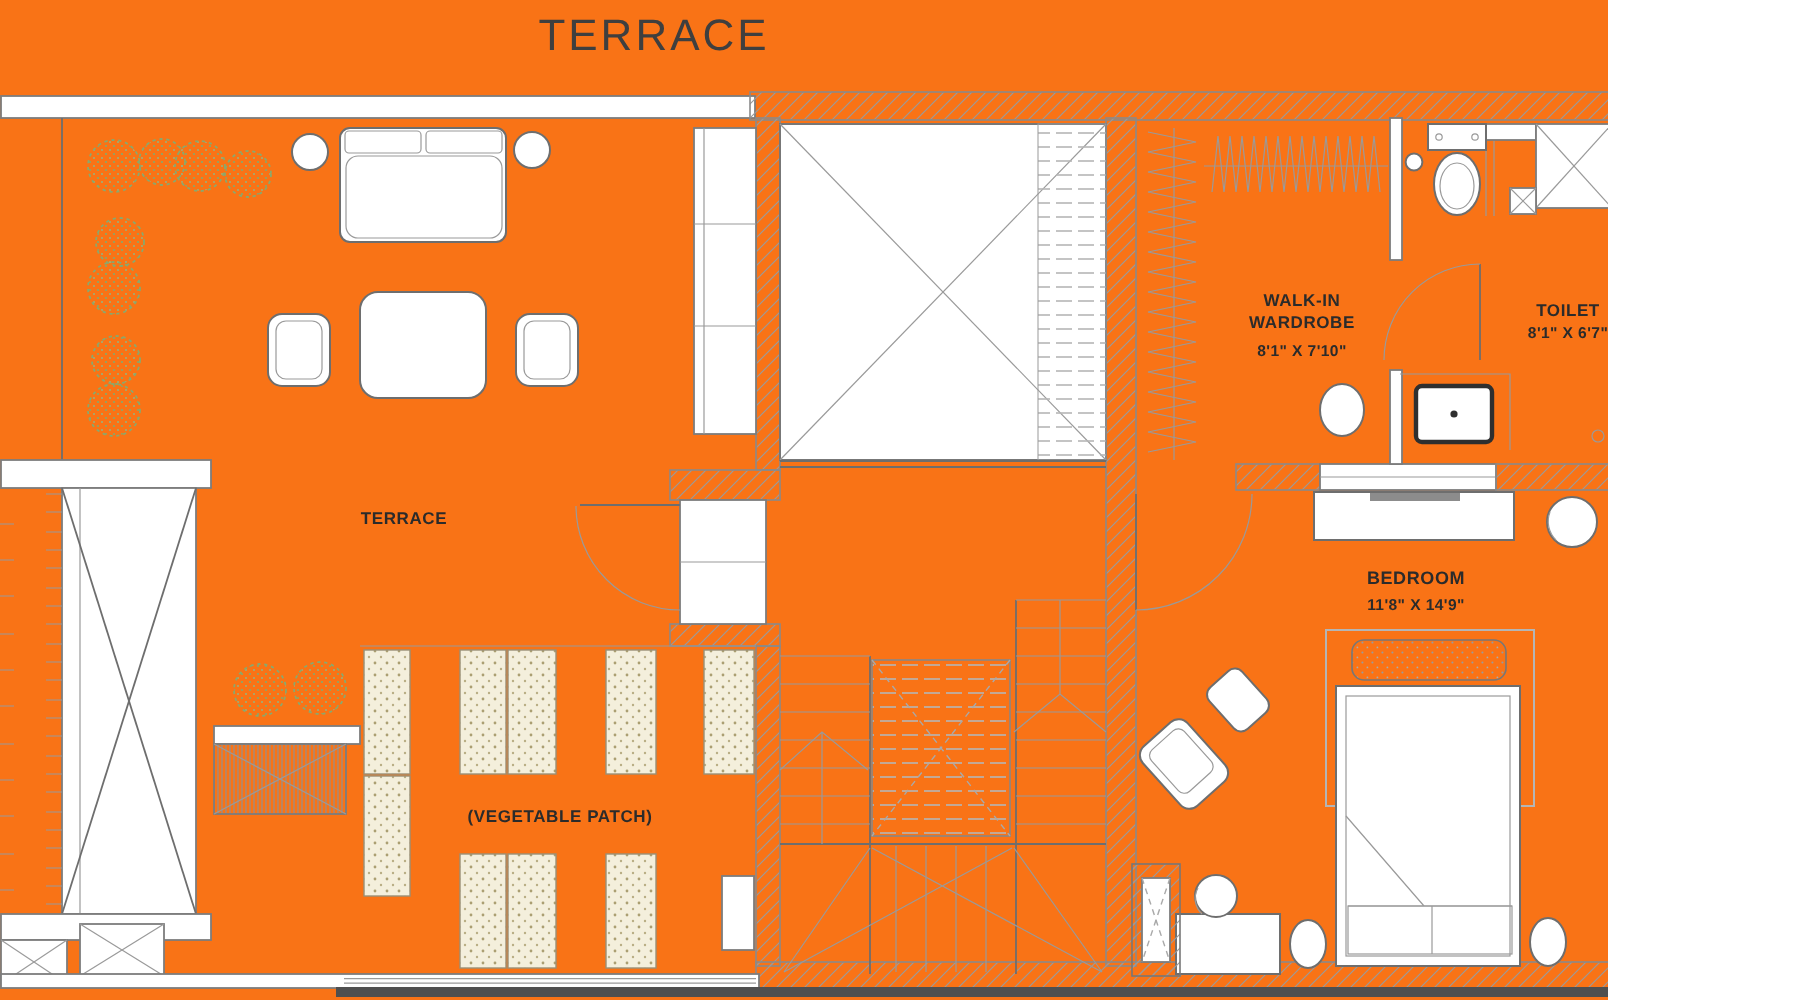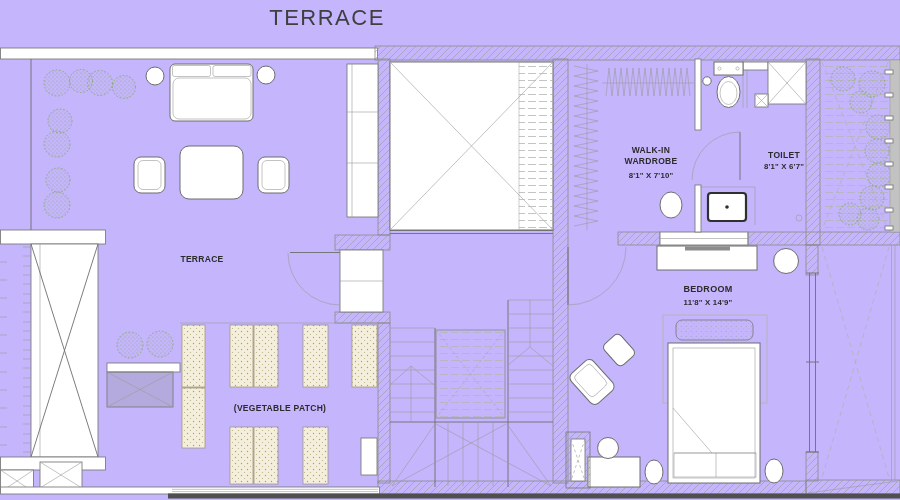--- a/index.html
+++ b/index.html
@@ -1,16 +1,16 @@
 <!DOCTYPE html>
 <html><head>
 <meta charset="utf-8">
 <style>
   html,body{margin:0;padding:0;background:#fff;}
-  #stage{width:900px;height:500px;position:relative;background:#c4b5fd;overflow:hidden;}
+  #stage{width:804px;height:500px;position:relative;background:#f97316;overflow:hidden;}
   svg{display:block;}
   .ln{stroke:#6e6e6e;fill:none;stroke-width:0.9;}
   .thin{stroke:#9a9a9a;fill:none;stroke-width:0.6;}
   .wall{fill:url(#hatch);stroke:#8a8a8a;stroke-width:0.8;}
   .white{fill:#fff;stroke:#7d7d7d;stroke-width:0.9;}
   .furn{fill:#fff;stroke:#6e6e6e;stroke-width:1;}
   .tree{fill:url(#greenDots);stroke:#8aa86d;stroke-width:0.9;stroke-dasharray:1.6 1.9;}
   .bedplot{fill:url(#vegDots);stroke:#9a9177;stroke-width:0.7;}
   .dashx{stroke:#b3b3b3;stroke-width:0.8;fill:none;stroke-dasharray:5 4;}
   .dashx2{stroke:#a9a9a9;stroke-width:0.7;fill:none;stroke-dasharray:3 2.5;}

